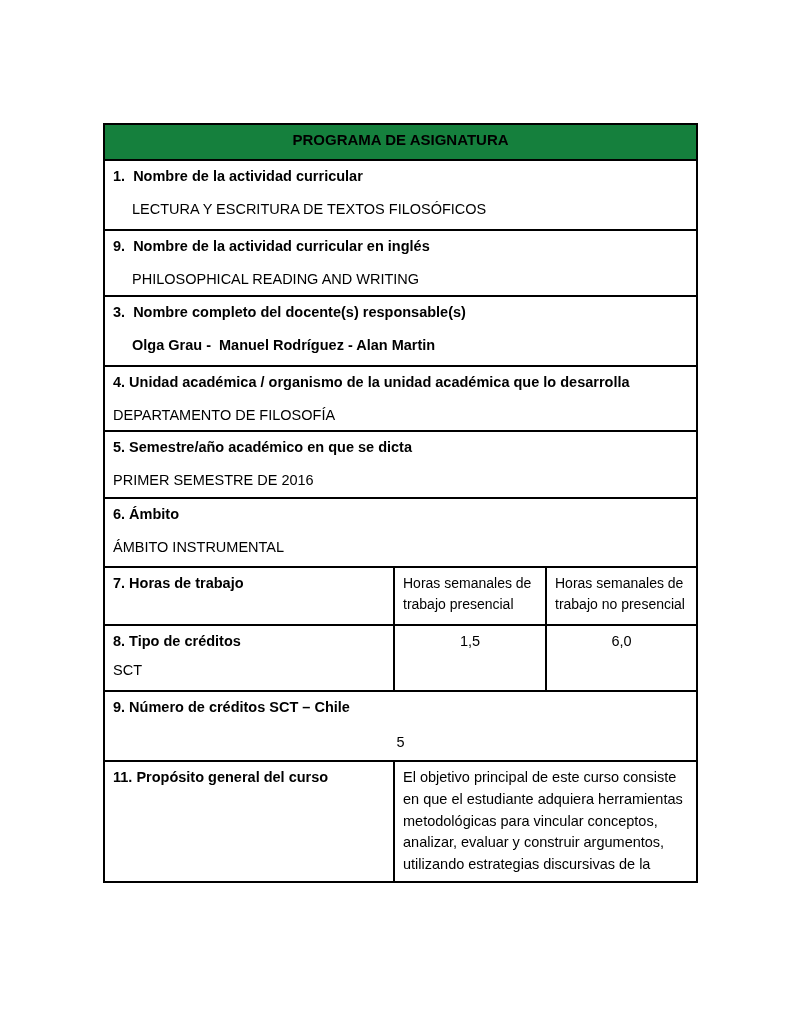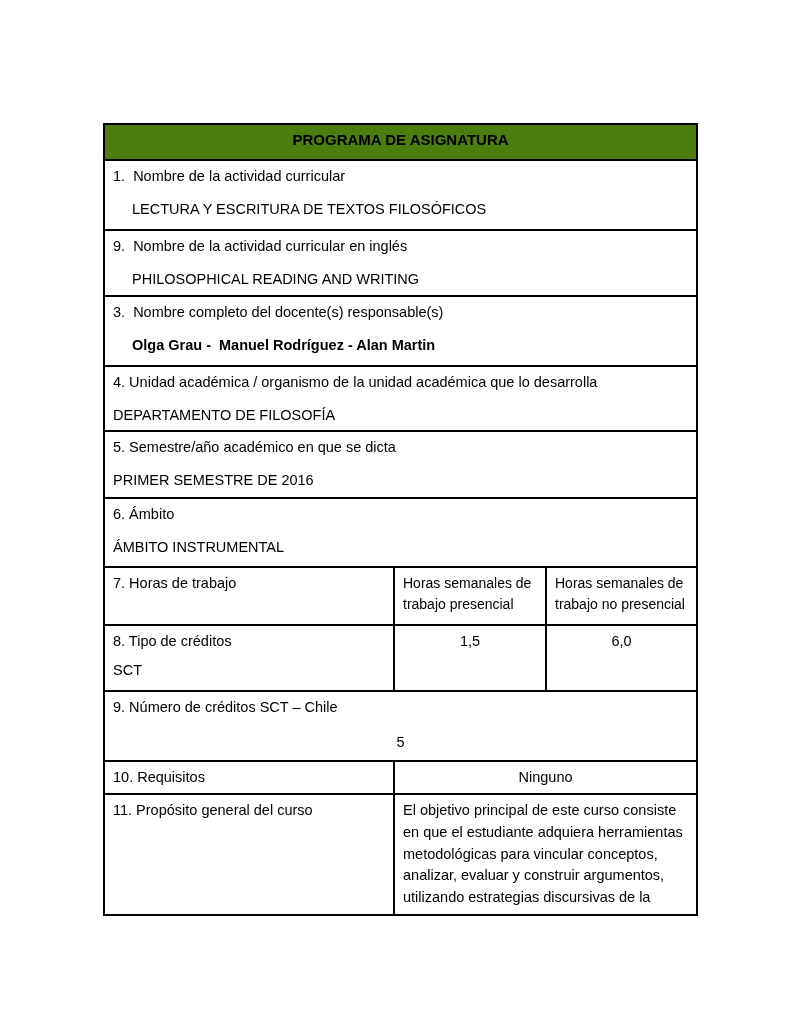--- a/index.html
+++ b/index.html
@@ -32,29 +32,29 @@
     border: 2px solid #000000;
     vertical-align: top;
     padding: 5px 8px;
     overflow: hidden;
   }
   col.c1 { width: 290px; }
   col.c2 { width: 152px; }
   col.c3 { width: 151px; }
 
   td.hdr {
-    background: #4d7c0f;
+    background: #15803d;
     text-align: center;
     font-weight: bold;
     font-size: 15px;
     height: 24px;
     padding-top: 5px;
   }
   .lbl {
-    font-weight: normal;
+    font-weight: bold;
     white-space: pre-wrap;
   }
   .val {
     margin-top: 13px;
     white-space: pre-wrap;
   }
   .val.indent { margin-left: 19px; }
   .val.bold { font-weight: bold; }
 
   td.h58 { height: 58px; }
@@ -173,26 +173,20 @@
       <td class="num">6,0</td>
     </tr>
 
     <tr>
       <td colspan="3" class="h58">
         <div class="lbl">9. Número de créditos SCT – Chile</div>
         <div class="val-center">5</div>
       </td>
     </tr>
 
-    <tr>
-      <td class="h21">
-        <div class="lbl">10. Requisitos</div>
-      </td>
-      <td colspan="2" class="center-top">Ninguno</td>
-    </tr>
 
     <tr>
       <td class="h92">
         <div class="lbl">11. Propósito general del curso</div>
       </td>
       <td colspan="2" class="para">El objetivo principal de este curso consiste
 en que el estudiante adquiera herramientas
 metodológicas para vincular conceptos,
 analizar, evaluar y construir argumentos,
 utilizando estrategias discursivas de la</td>

